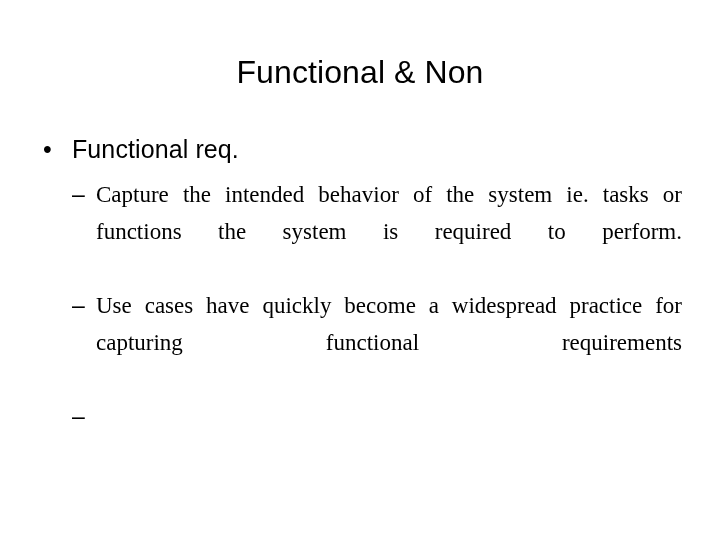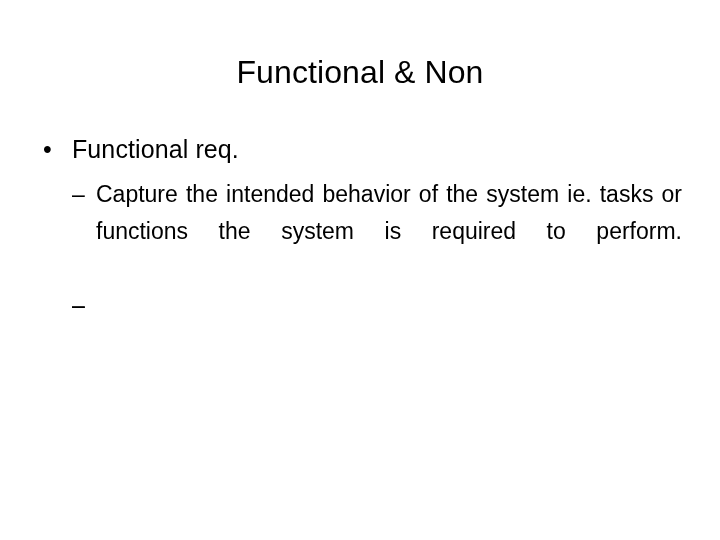--- a/index.html
+++ b/index.html
@@ -88,20 +88,21 @@
     left: 42px;
     top: 0;
     width: 24px;
     font-size: 23px;
     line-height: 37px;
     text-align: left;
   }
   .lvl2 > .text {
     display: block;
     padding-right: 8px;
+    font-family: Liberation Serif, serif;
   }
   
   .lvl2 > .text::after {
     content: "";
     display: inline-block;
     width: 100%;
   }
 </style>
 </head>
 <body>
@@ -117,20 +118,21 @@
       <span class="text">Functional req.</span>
     </div>
 
     <div class="lvl2">
       <span class="marker">–</span>
       <span class="text">Capture the intended behavior of the system ie. tasks or functions the system is required to perform.</span>
     </div>
 
     <div class="lvl2">
       <span class="marker">–</span>
+      <span class="text">Use cases have quickly become a widespread practice for capturing functional requirements</span>
     </div>
 
     <div class="lvl2">
       <span class="marker">–</span>
     </div>
 
   </div>
 </div>
 
 </body></html>

